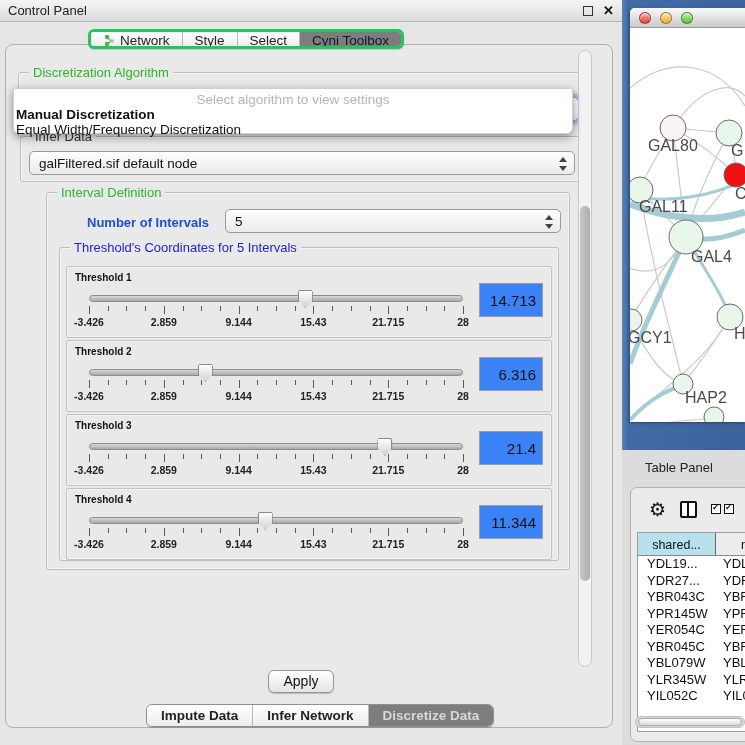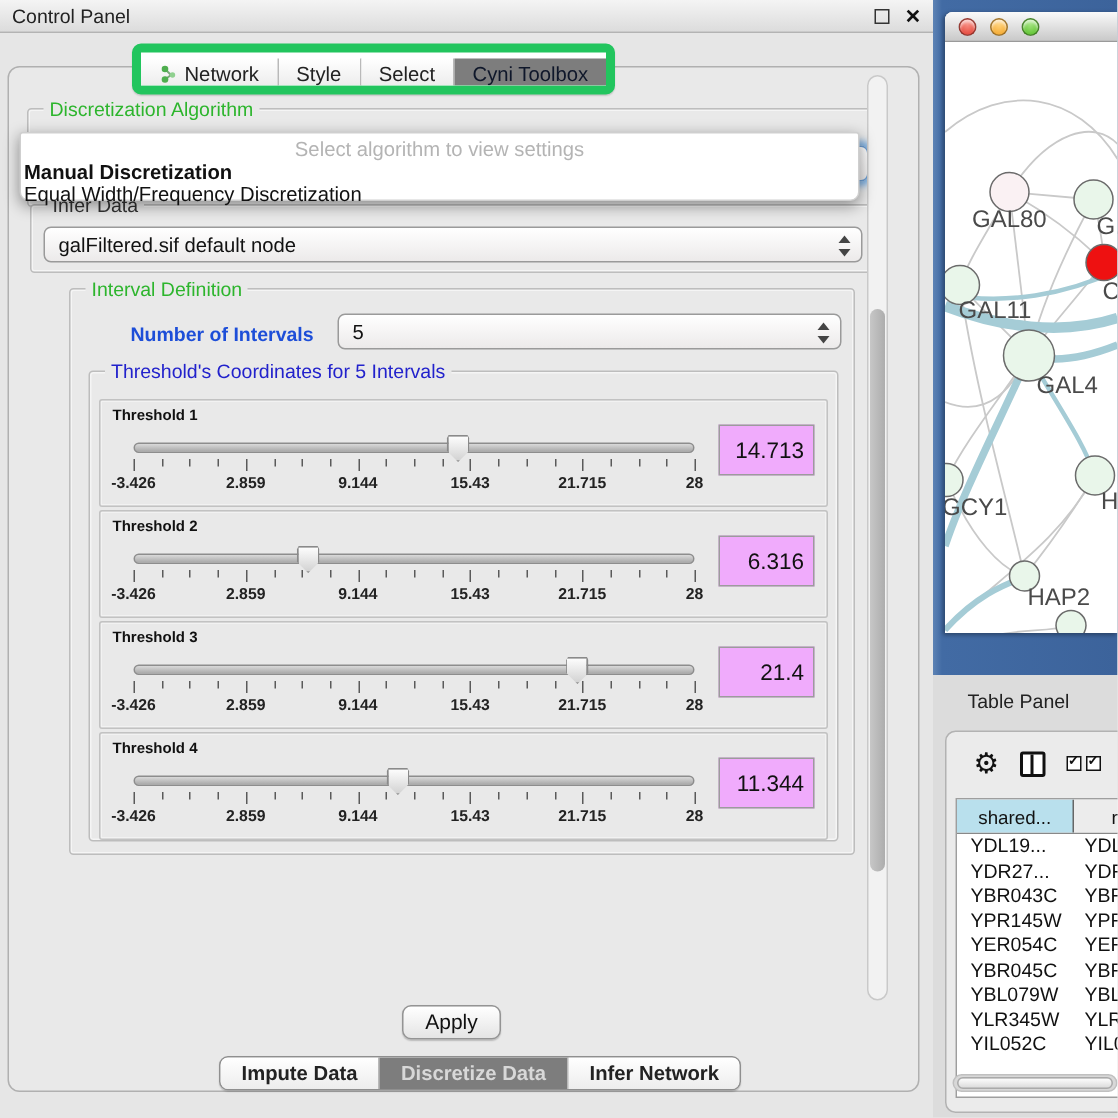--- a/index.html
+++ b/index.html
@@ -11,23 +11,23 @@
   .cp-titlebar { position:absolute; left:0; top:0; width:100%; height:22px;
     background:linear-gradient(#f4f4f4,#dcdcdc); border-bottom:1px solid #b3b3b3;
     display:flex; align-items:center; padding:0 8px; font-size:13px; color:#222; }
   .cp-titlebar .spacer { flex:1; }
   .float-icon { width:10px; height:10px; border:1.5px solid #333; margin-right:10px; display:inline-block; }
   .close-icon { font-size:13px; font-weight:bold; color:#111; line-height:10px; }
 
   .outer-panel { position:absolute; left:5px; top:44px; width:608px; height:684px;
     background:#e9e9e9; border:1px solid #b0b0b0; border-radius:8px; }
 
-  .top-tabs { position:absolute; left:88px; top:29px; height:34px; display:flex;
-    border:6px solid #22c55e; border-radius:6px; overflow:hidden; background:#fff; z-index:5;
-    box-shadow:0 1px 1px rgba(0,0,0,.15);align-items:flex-end; }
+  .top-tabs { position:absolute; left:88px; top:29px; height:20px; display:flex;
+    border:3px solid #22c55e; border-radius:6px; overflow:hidden; background:#fff; z-index:5;
+    box-shadow:0 1px 1px rgba(0,0,0,.15); }
   .top-tab { padding:3px 12px 0 12px; font-size:13.5px; color:#222; background:linear-gradient(#ffffff,#ededed);
     border-right:1px solid #b9b9b9; display:flex; align-items:center; gap:5px; }
   .top-tab:last-child { border-right:none; }
   .top-tab.selected { background:#7d7d7d; color:#0f172a; }
 
   .viewport { position:absolute; left:12px; top:50px; width:562px; height:617px; overflow:visible; }
 
   .v-scrollbar { position:absolute; left:578px; top:50px; width:14px; height:617px;
     background:#f2f2f2; border:1px solid #c9c9c9; border-radius:7px; }
   .v-scrollbar .thumb { position:absolute; left:1px; top:155px; width:10px; height:375px;
@@ -66,21 +66,21 @@
   .thumb-handle { position:absolute; top:-3px; width:15px; height:18px; margin-left:-7px;
     background:linear-gradient(#fdfdfd,#d2d2d2); border:1px solid #8a8a8a;
     clip-path:polygon(8% 0, 92% 0, 100% 12%, 100% 58%, 50% 100%, 0 58%, 0 12%);
     filter:drop-shadow(0 1px 1px rgba(0,0,0,.3)); }
   .ticks { position:absolute; left:0; right:0; top:12px; height:9px; }
   .tick { position:absolute; top:1px; width:1px; background:#5a5a5a; }
   .tick.minor { height:5px; }
   .tick.major { height:8px; }
   .tick-labels { position:absolute; left:0; right:0; top:23px; height:12px; }
   .tick-label { position:absolute; transform:translateX(-50%); font-size:10.5px; font-weight:bold; color:#222; white-space:nowrap; }
-  .thr-value { position:absolute; right:8px; top:16px; width:64px; height:34px; background:#f0abfc;
+  .thr-value { position:absolute; right:8px; top:16px; width:64px; height:34px; background:#3b82f6;
     border:1px solid #9c9c9c; font-size:15px; text-align:right; padding:8px 6px 0 0; color:#111; }
 
   .attr-list { position:absolute; left:38px; top:34px; width:420px; height:120px; background:#fff;
     border:1px solid #a8a8a8; overflow:hidden; }
   .attr-item { font-size:13.5px; padding:2px 0 2px 10px; color:#111; }
   .attr-scroll { position:absolute; right:1px; top:1px; width:13px; height:118px; background:#f4f4f4; border-left:1px solid #ddd; }
   .attr-scroll .thumb { position:absolute; left:1px; top:1px; width:10px; height:42px;
     background:linear-gradient(90deg,#c9c9c9,#ababab); border-radius:5px; }
 
   .apply-btn { position:absolute; left:268px; top:670px; width:66px; height:23px;
@@ -379,22 +379,22 @@
   </div>
 
   <div class="v-scrollbar">
     <div class="thumb"></div>
   </div>
 
   <div class="apply-btn">Apply</div>
 
   <div class="bottom-tabs">
     <div class="bottom-tab"><span>Impute Data</span></div>
+    <div class="bottom-tab"><span>Infer Network</span></div>
     <div class="bottom-tab selected"><span>Discretize Data</span></div>
-    <div class="bottom-tab"><span>Infer Network</span></div>
   </div>
 </div>
 
 <div class="right-region">
 
   <div class="net-frame">
     <div class="net-window">
       <div class="net-titlebar">
         <span class="light" style="background:radial-gradient(circle at 50% 35%, #f78b80, #e03c30);"></span>
         <span class="light" style="background:radial-gradient(circle at 50% 35%, #ffd27a, #f2a224);"></span>

